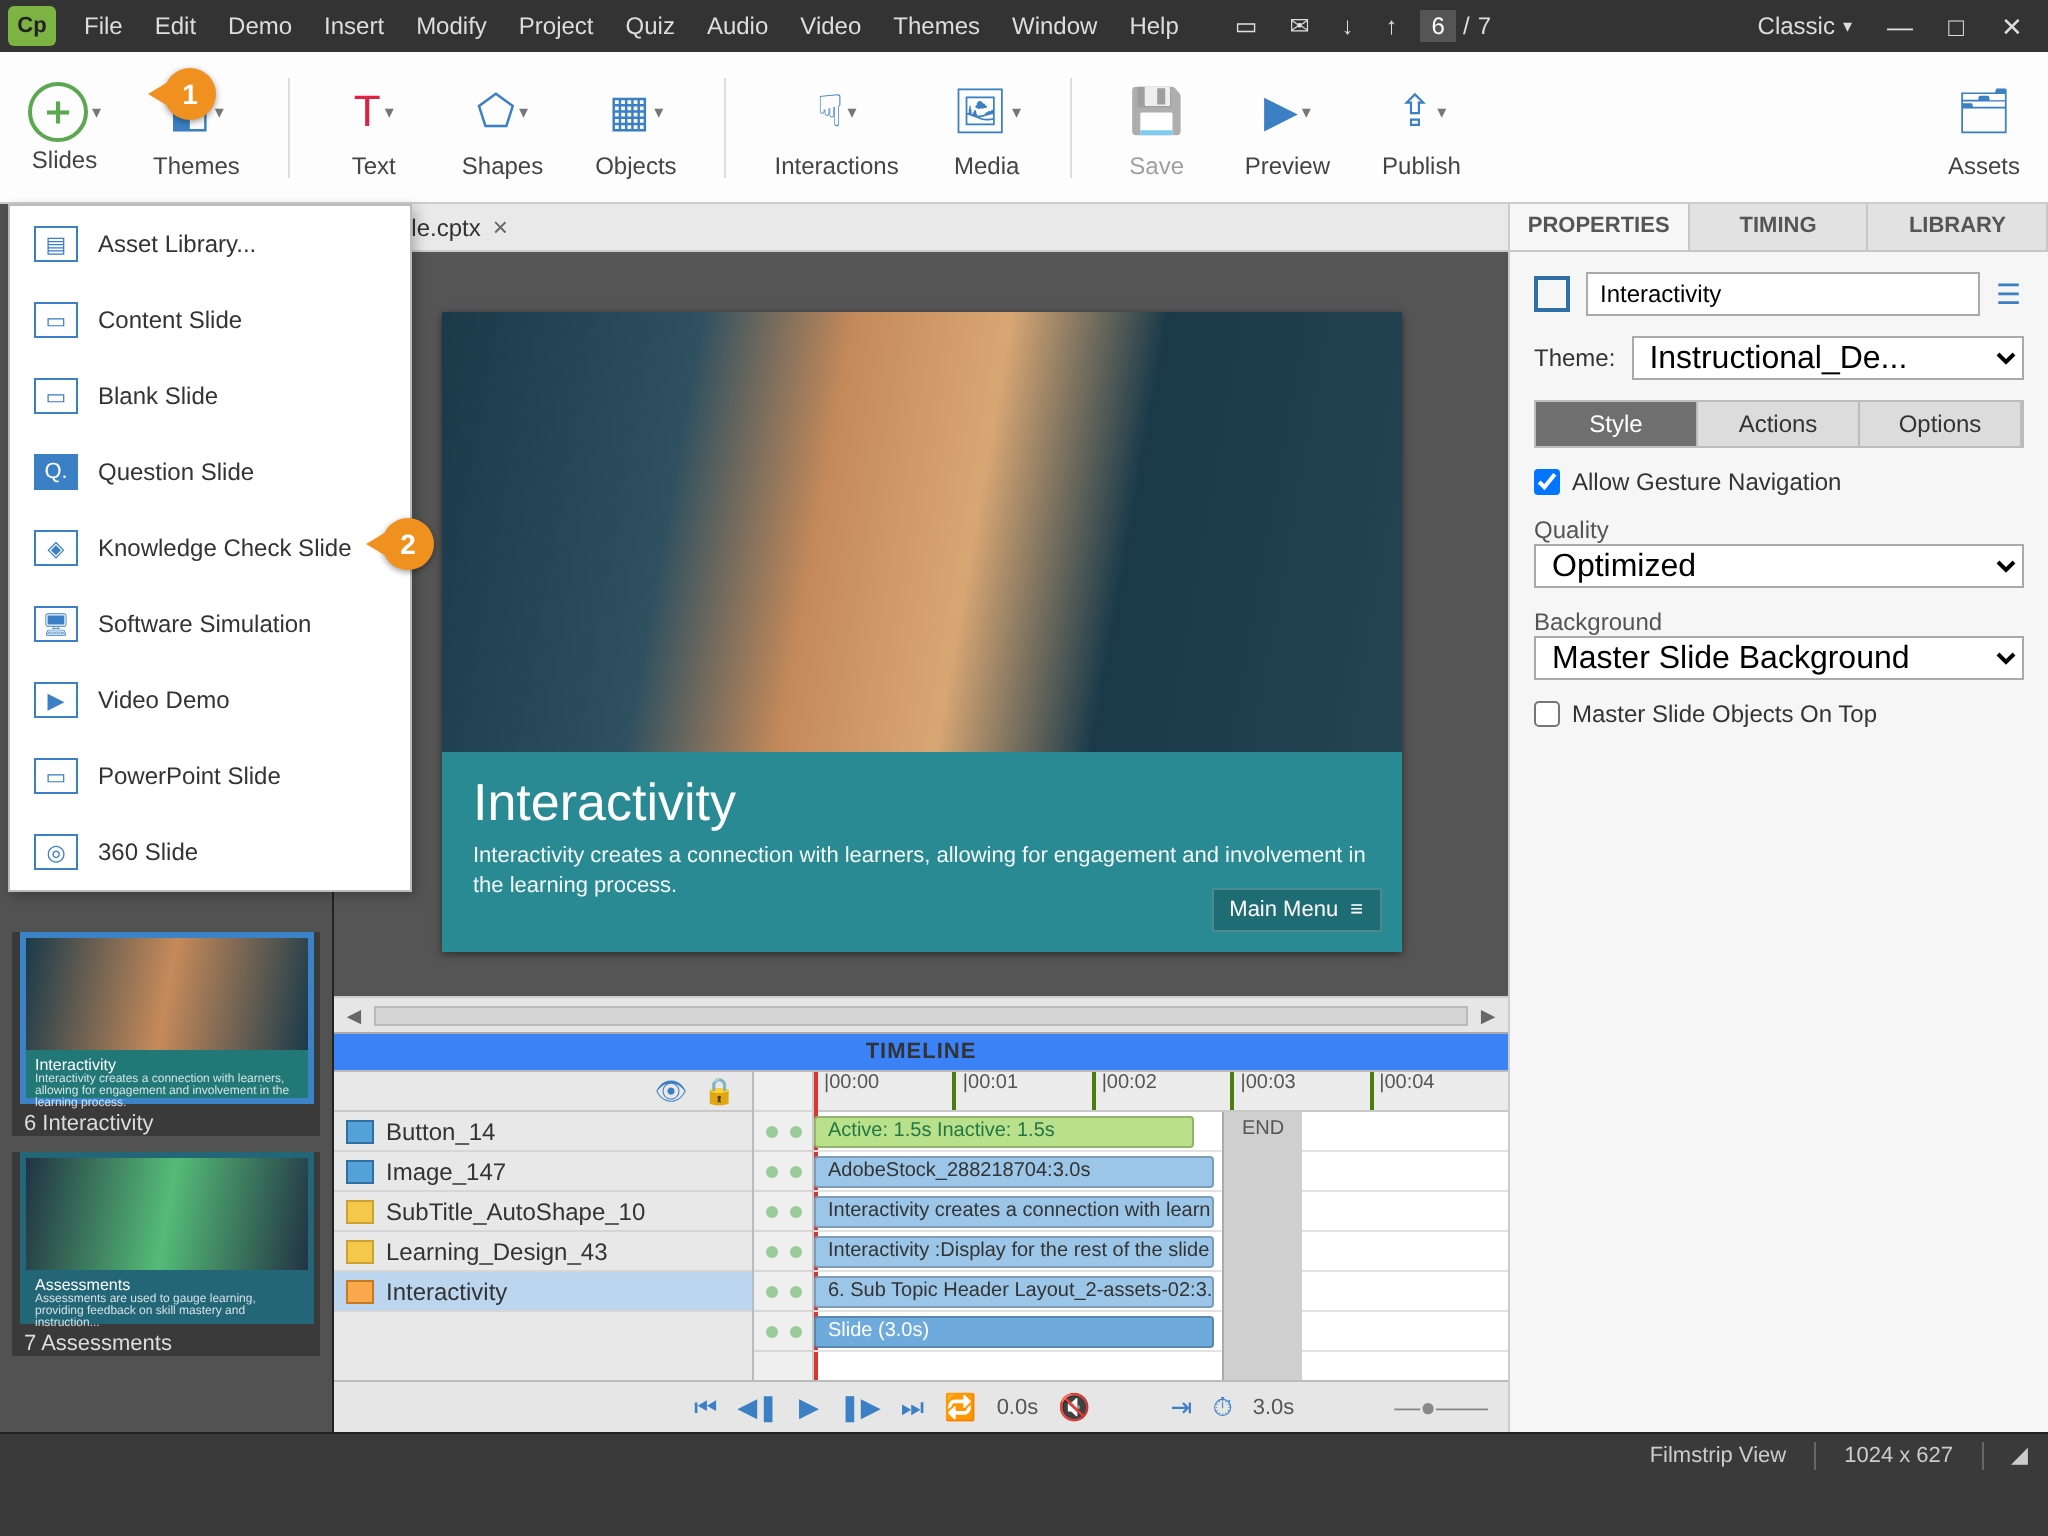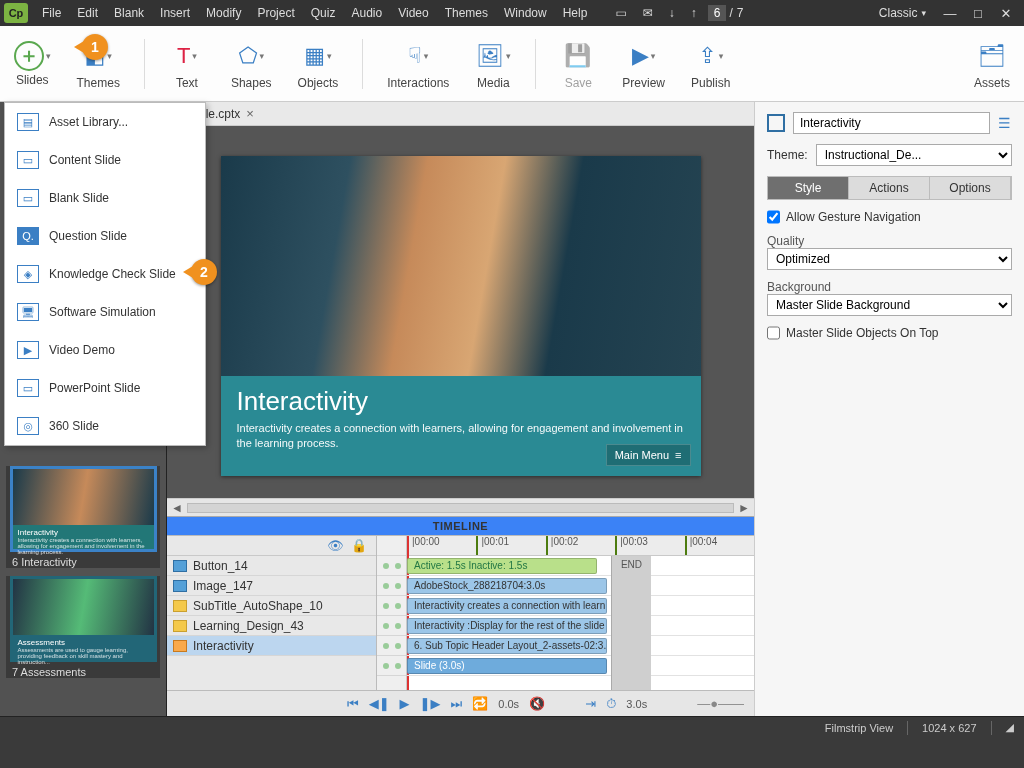--- a/index.html
+++ b/index.html
@@ -76,21 +76,21 @@
 
 .right-panel { width: 270px; background: #f6f6f6; border-left:1px solid #ccc; display:flex; flex-direction:column;}
 .rp-tabs { height:24px; display:flex; background:#e2e2e2; border-bottom:1px solid #c7c7c7;}
 .rp-tab { flex:1; text-align:center; font-size:11px; font-weight:bold; padding:5px 0; color:#555; border-right:1px solid #c7c7c7;}
 .rp-tab.active { background:#f6f6f6; }
 .rp-body { padding:10px 12px; display:flex; flex-direction:column; gap:10px; font-size:12px;}
 .rp-name { display:flex; align-items:center; gap:8px;}
 .rp-name input { flex:1; height:22px; border:1px solid #aaa; padding:0 6px; font-size:12px;}
 .rp-name .sq { width:18px;height:18px;border:2px solid #2f6fa3;}
 .rp-row { display:flex; align-items:center; gap:8px;}
-.rp-row select, .rp-select { flex:1; height:22px; border:1px solid #aaa; background:#fff; padding:0 4px; font-size:12px;}
+.rp-row select, .rp-select { flex:1; height:22px; border:1px solid #aaa; background:#fff; padding:0 4px; font-size:16px;}
 .rp-master { text-align:center; }
 .rp-master .mprev { width:96px; height:64px; background:#d8d8d8; margin:4px auto; border:1px solid #aaa; display:flex; flex-direction:column; align-items:center; justify-content:flex-end; font-size:8px; color:#2a7; padding-bottom:4px;}
 .rp-master .mname { font-size:11px; font-weight:bold; }
 .rp-btn { display:block; margin:4px auto; padding:3px 14px; border:1px solid #999; background:#fff; font-size:11px;}
 .sub-tabs { display:flex; background:#dcdcdc; border:1px solid #bcbcbc;}
 .sub-tab { flex:1; text-align:center; padding:4px 0; font-size:12px; border-right:1px solid #bcbcbc;}
 .sub-tab.active { background:#6f6f6f; color:#fff;}
 .chk { display:flex; gap:6px;}
 .sec-label { color:#555; }
 
@@ -100,21 +100,21 @@
 .icon-circle{width:30px;height:30px;border:2px solid #5aa84f;border-radius:50%;display:flex;align-items:center;justify-content:center;color:#5aa84f;font-size:20px;font-weight:bold;}
 .list-ic{width:14px;color:#3b7fc4;font-size:14px;}
 </style>
 </head>
 <body>
 
 <div class="menubar">
   <div class="cp-logo">Cp</div>
   <div class="menu-item">File</div>
   <div class="menu-item">Edit</div>
-  <div class="menu-item">Blank</div>
+  <div class="menu-item">Demo</div>
   <div class="menu-item">Insert</div>
   <div class="menu-item">Modify</div>
   <div class="menu-item">Project</div>
   <div class="menu-item">Quiz</div>
   <div class="menu-item">Audio</div>
   <div class="menu-item">Video</div>
   <div class="menu-item">Themes</div>
   <div class="menu-item">Window</div>
   <div class="menu-item">Help</div>
   <div style="width:12px"></div>
@@ -340,20 +340,25 @@
         <span>⇥</span>
         <span>⏱</span>
         <span class="lbl">3.0s</span>
         <span style="width:30px"></span>
         <span style="color:#888">—●——</span>
       </div>
     </div>
   </div>
 
   <div class="right-panel">
+    <div class="rp-tabs">
+      <div class="rp-tab active">PROPERTIES</div>
+      <div class="rp-tab">TIMING</div>
+      <div class="rp-tab">LIBRARY</div>
+    </div>
     <div class="rp-body">
       <div class="rp-name">
         <div class="sq"></div>
         <input value="Interactivity" style="">
         <span class="list-ic">☰</span>
       </div>
       <div class="rp-row">
         <span>Theme:</span>
         <select class="rp-select"><option>Instructional_De...</option></select>
       </div>

